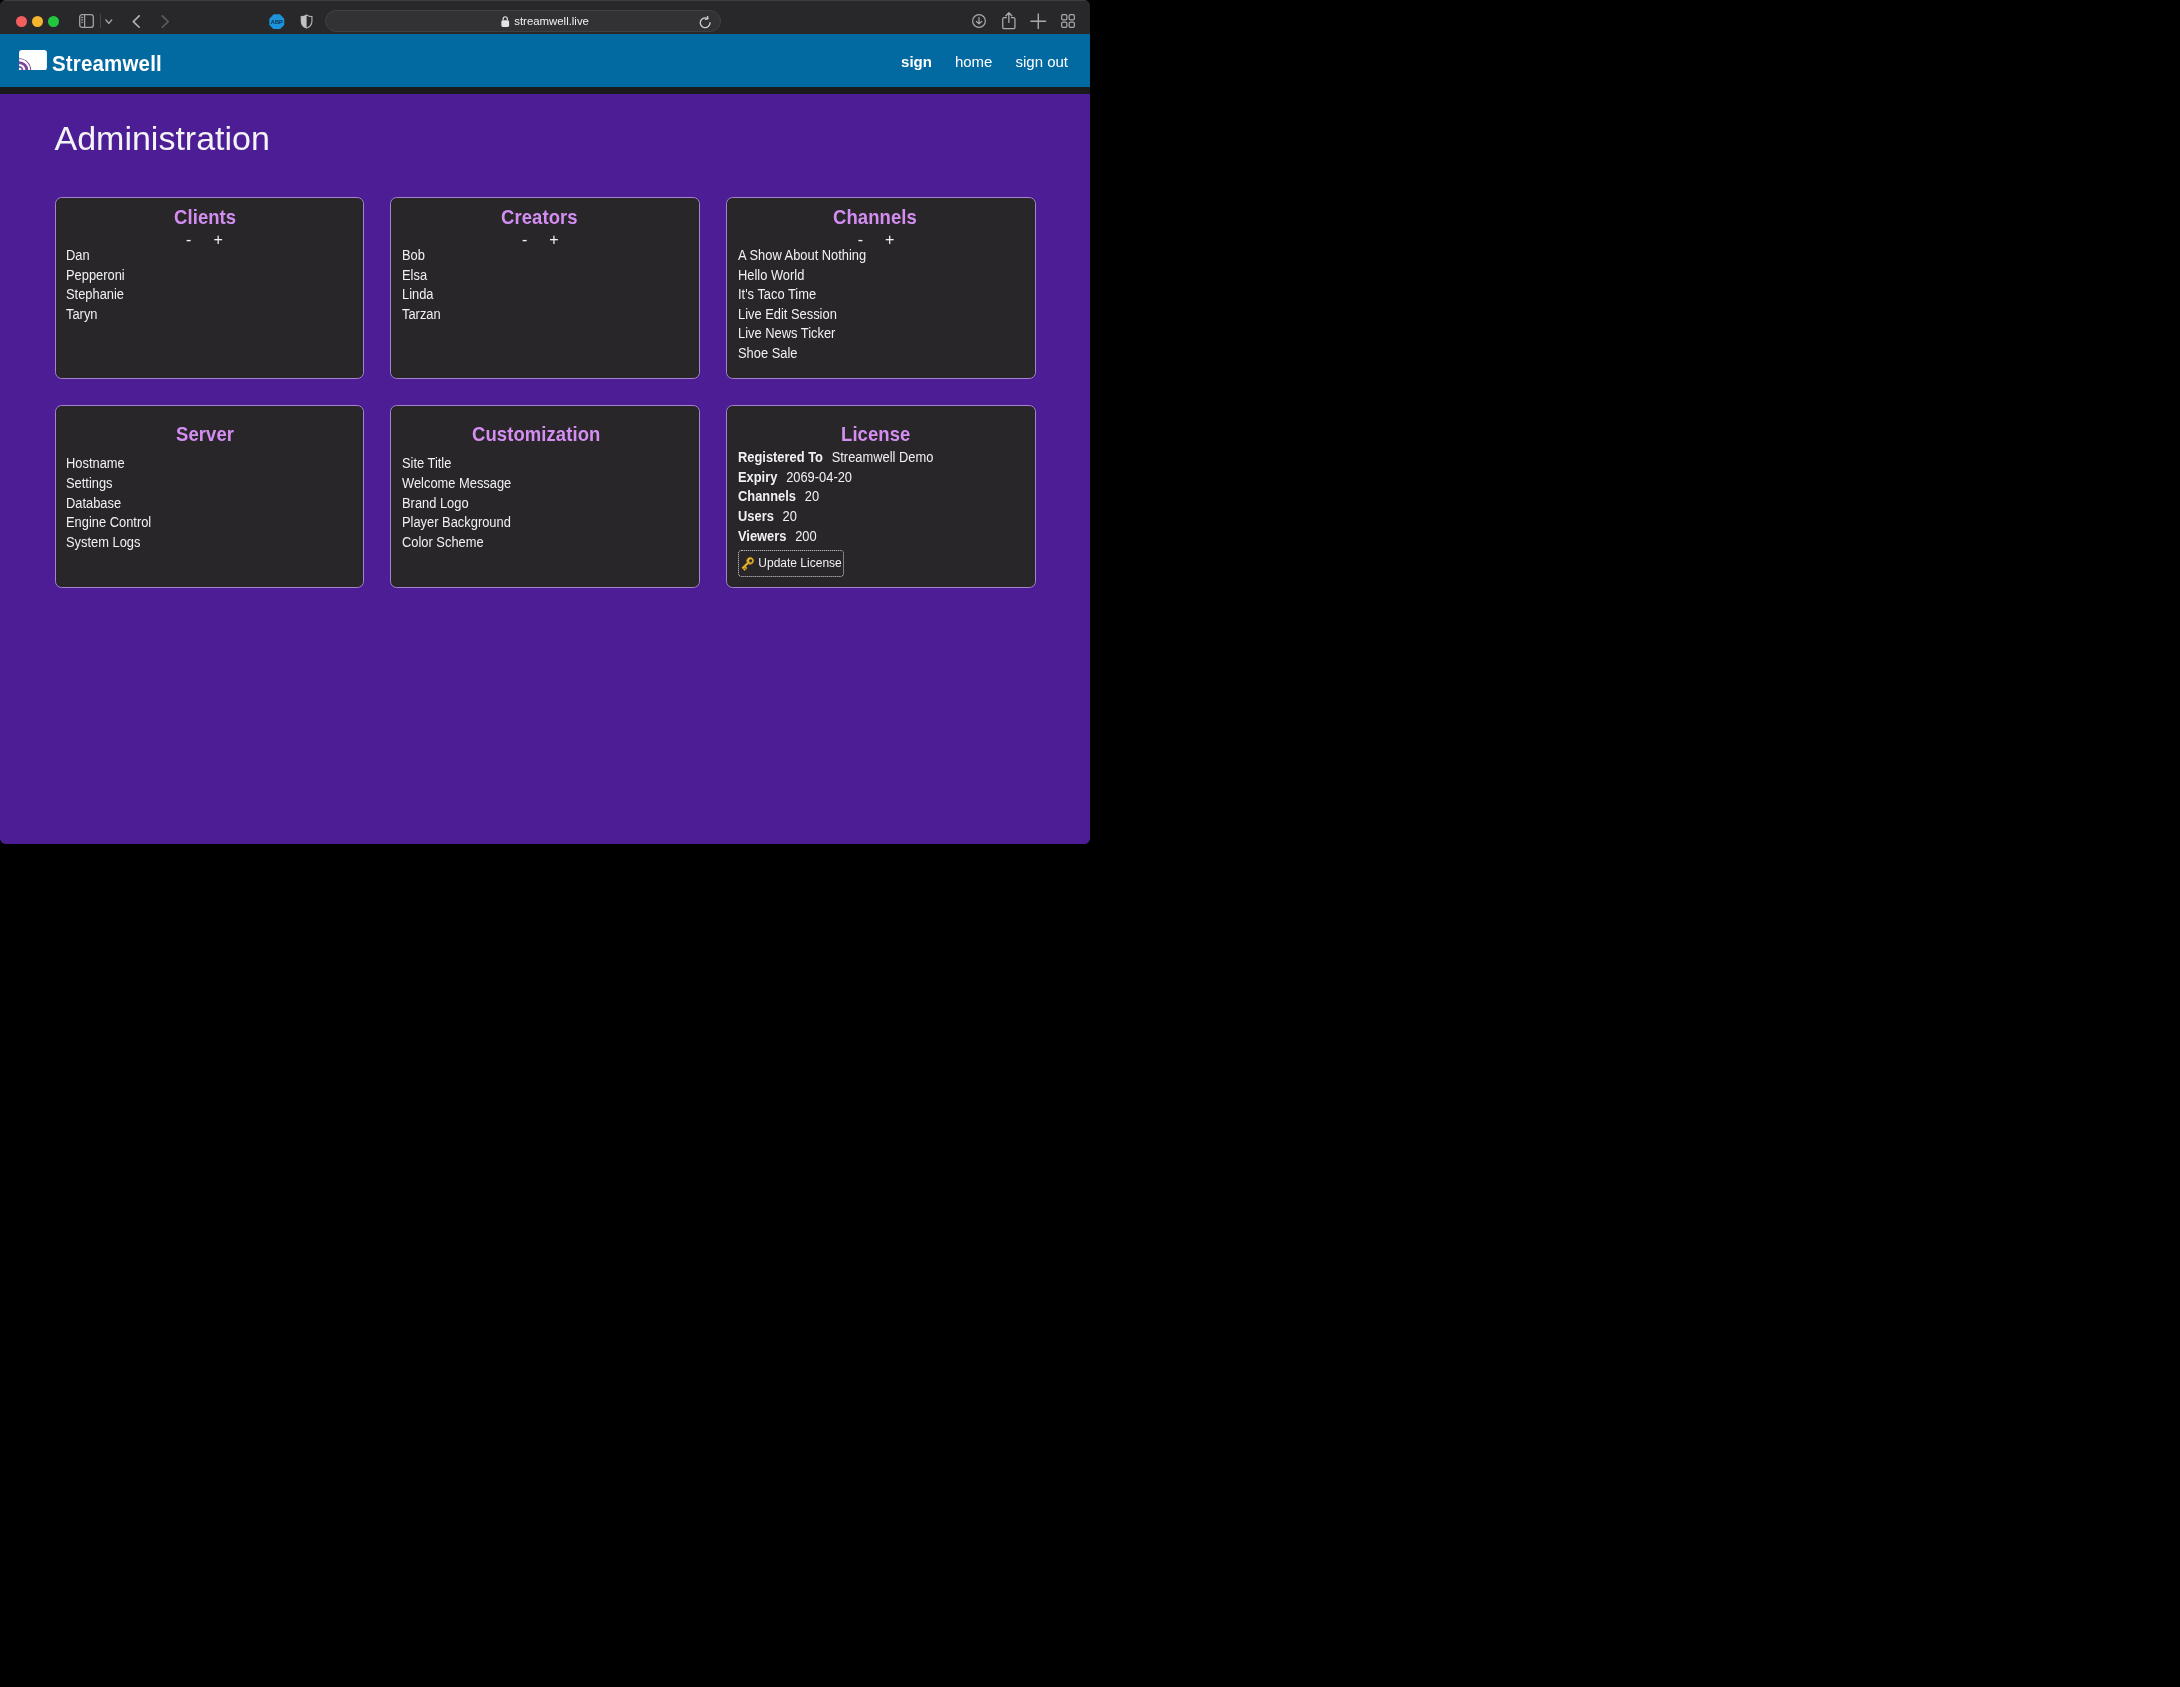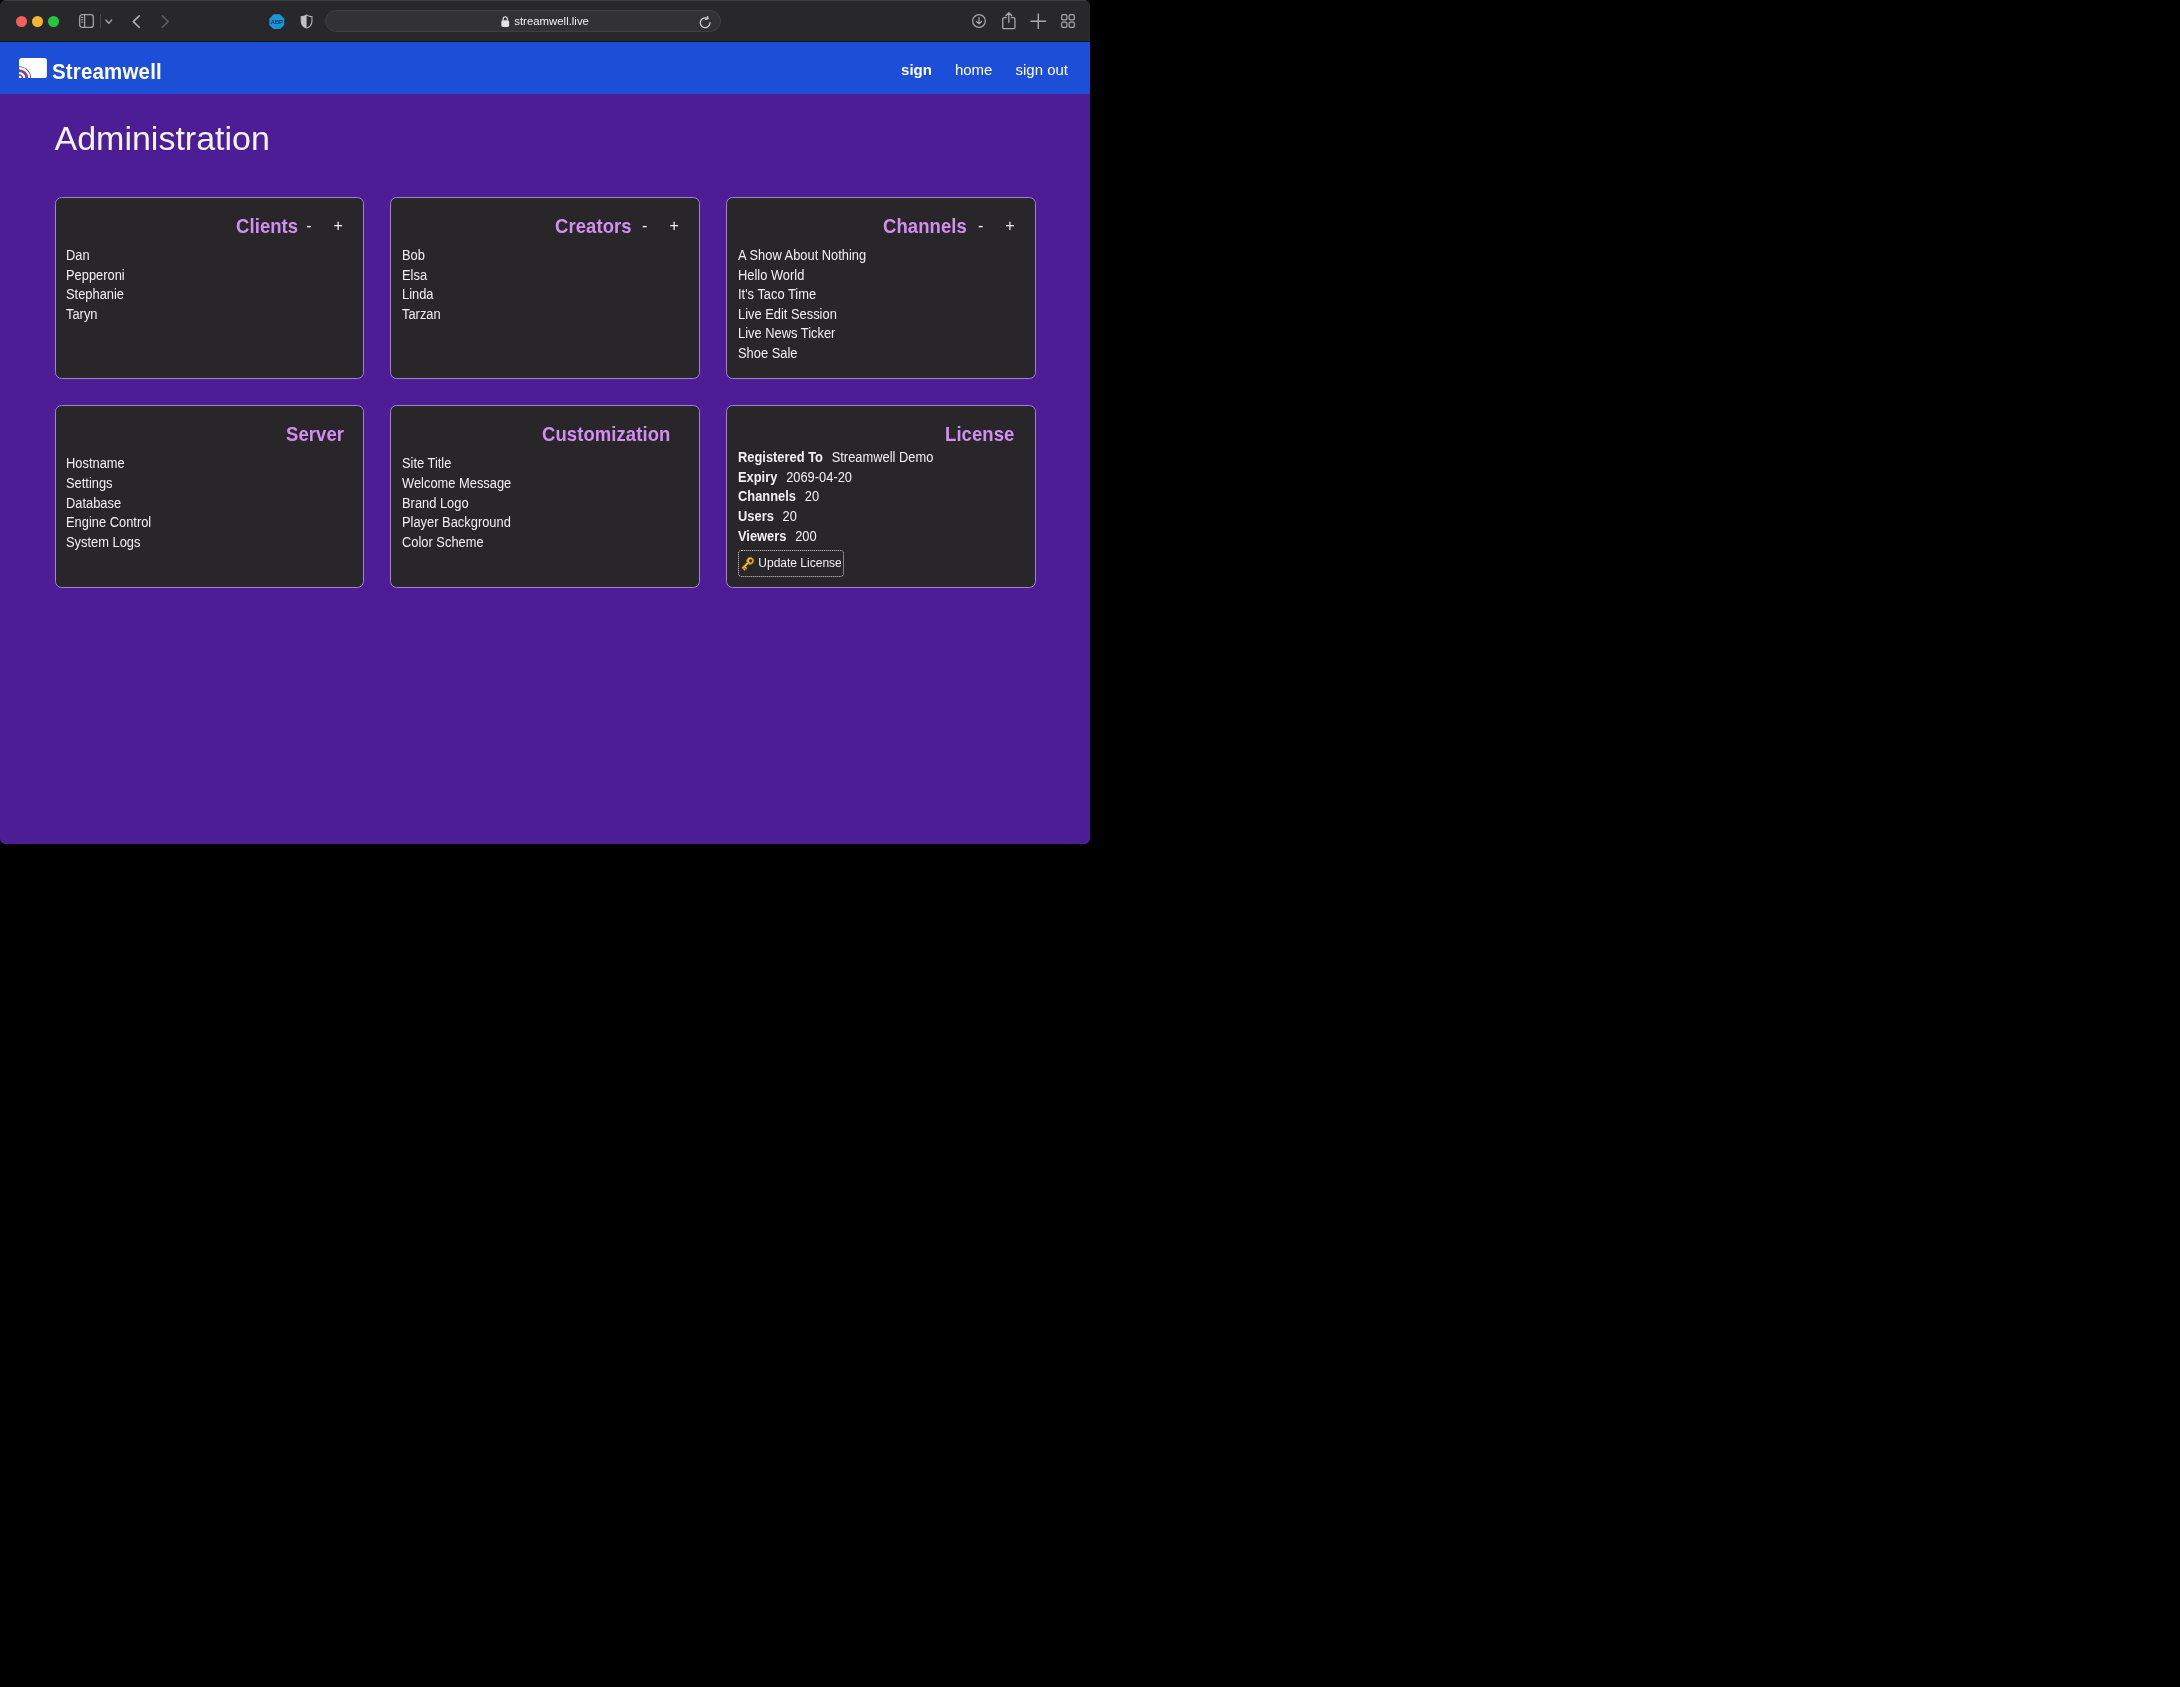--- a/index.html
+++ b/index.html
@@ -9,31 +9,31 @@
   .chrome { position:absolute; top:0; left:0; width:1128px; height:42px; background:#282729; border-bottom:0.9px solid #141316; }
   .chrome::before { content:""; position:absolute; top:0; left:0; right:0; height:0.9px; background:rgba(255,255,255,0.10); border-radius:5.7px 5.7px 0 0; }
   .tl { position:absolute; top:15.7px; width:11px; height:11px; border-radius:50%; }
   .tl.r { left:15.6px; background:#f25f5e; }
   .tl.y { left:32px; background:#f5b52f; }
   .tl.g { left:48px; background:#23c73f; }
   .cicon { position:absolute; }
   .urlfield { position:absolute; left:325px; top:10.4px; width:396px; height:22px; border-radius:11px; background:#323134; border:0.9px solid #413f44; }
   .urltext { position:absolute; top:0; left:44px; right:0; bottom:0; display:flex; align-items:center; justify-content:center; gap:4.7px; color:#f2f2f2; font-size:11.4px; }
   
-  .navbar { position:absolute; top:42px; left:0; width:1090px; height:53px; background:#1d4ed8; }
+  .navbar { position:absolute; top:34px; left:0; width:1090px; height:53px; background:#0369a1; }
   .brandtext { position:absolute; left:52px; top:18px; color:#fff; font-size:22px; font-weight:bold; line-height:23px; letter-spacing:0.2px; transform:scaleX(0.93); transform-origin:0 50%; }
   .navlinks { position:absolute; top:18px; right:22px; color:#fff; font-size:15px; line-height:19px; }
   .navlinks span { margin-left:23px; }
   
   .page { position:absolute; top:94px; left:0; width:1090px; height:750px; background:#4c1d95; }
   .container { width:981px; margin:0 auto; }
   h1 { margin:24px 0 0 0; font-size:34px; font-weight:normal; line-height:41px; color:#f4f3f5; letter-spacing:0; }
   .grid { margin-top:38px; display:grid; grid-template-columns:repeat(3,1fr); gap:26px 26.5px; }
   .card { position:relative; background:#282629; border:0.9px solid #a583cb; border-radius:6.6px; padding:12.3px 10.4px 10px; color:#f1f0f2; }
-  .chead { display:flex; align-items:center; justify-content:flex-end; height:28px; }
+  .chead { display:flex; align-items:center; justify-content:center; height:28px;flex-direction:column; }
   .card h2 { margin:0; font-size:21px; line-height:28px; color:#d48ef2; font-weight:bold; letter-spacing:0.1px; transform:scaleX(0.88); transform-origin:0 50%; position:relative; top:1.4px; }
   .pm { display:flex; gap:22px; padding-right:9.5px; font-size:16px; color:#f1f0f2; position:relative; top:1.3px; }
   .card ul { margin:6.2px 0; padding:0; list-style:none; font-size:14px; line-height:19.6px; transform:scaleX(0.92); transform-origin:0 0; position:relative; top:1.6px; }
   .lrow { font-size:14px; line-height:19.6px; transform:scaleX(0.92); transform-origin:0 50%; position:relative; top:1.6px; }
   .lrow b { margin-right:9.5px; }
   .upd { margin-top:5.2px; display:inline-flex; align-items:center; gap:3.8px; background:transparent; border:0.9px dotted #d8d8d8; border-radius:3.8px; color:#f1f0f2; font-family:"Liberation Sans",sans-serif; font-size:12px; padding:0 1px; height:27px; }
 </style>
 </head>
 <body>
 <div class="window">

